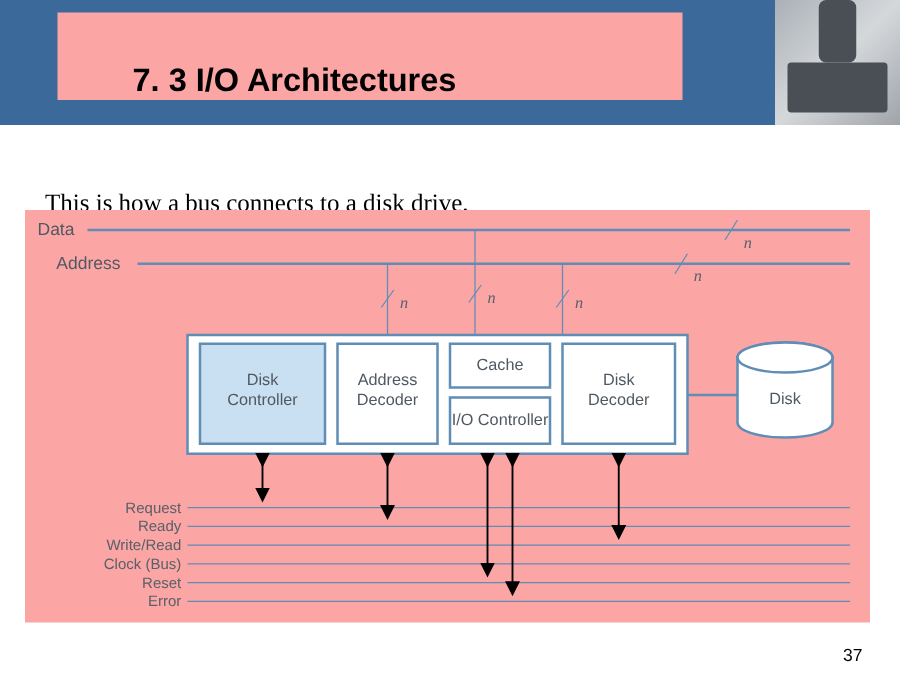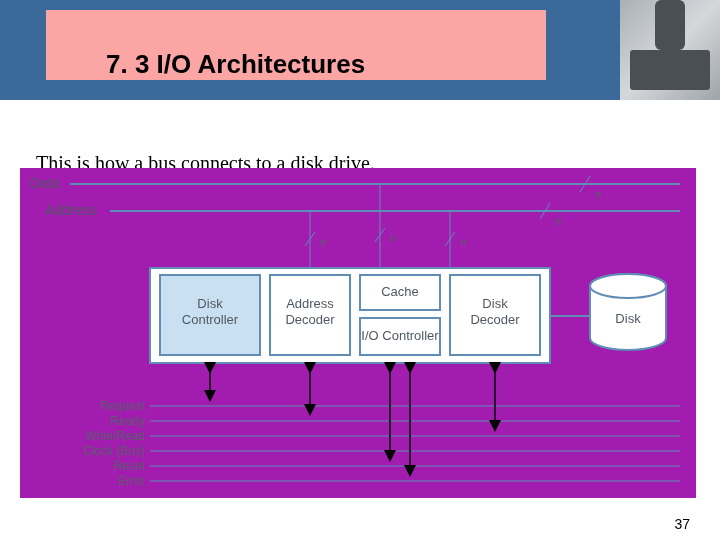--- a/index.html
+++ b/index.html
@@ -49,21 +49,21 @@
     font-family: "Times New Roman", Times, serif;
     font-size: 20px;
     color: #000;
     margin-top: 40px;
   }
   .diagram {
     position: absolute;
     top: 168px; left: 20px;
     width: 676px;
     height: 330px;
-    background: #a21caf;
+    background: #fca5a5;
   }
   .page-num {
     position: absolute;
     bottom: 8px; right: 30px;
     font-size: 14px;
     color: #000;
   }
   
   .bus-label { font: 14px Arial; fill: #505962; }
   .bus-label-small { font: italic 13px "Times New Roman"; fill: #586068; }

